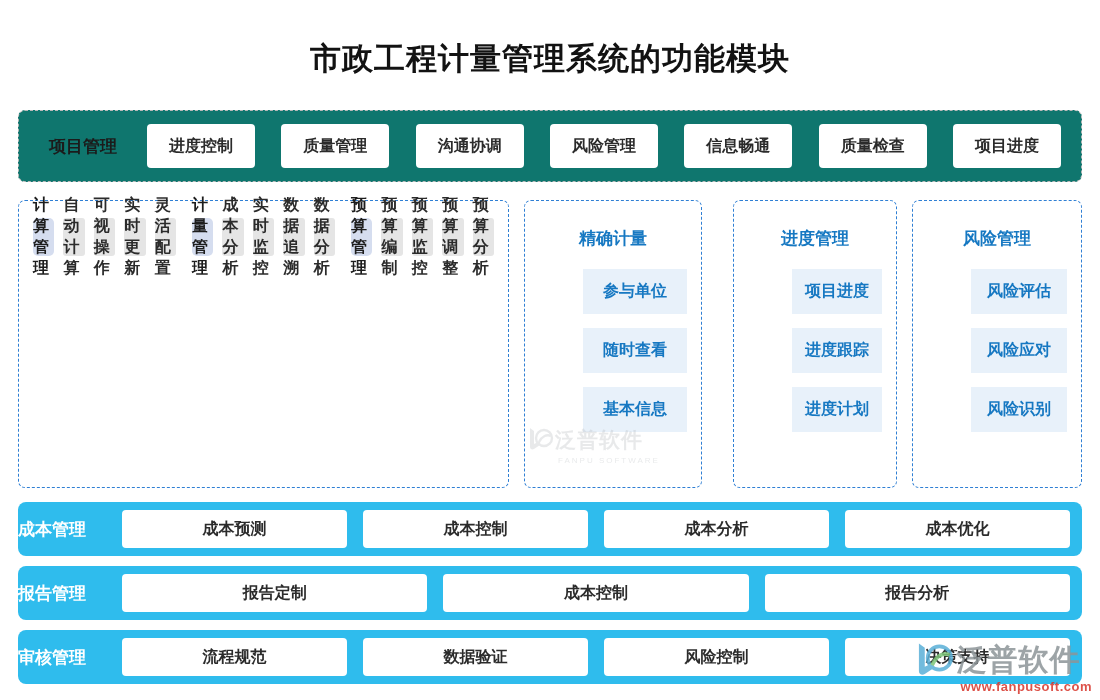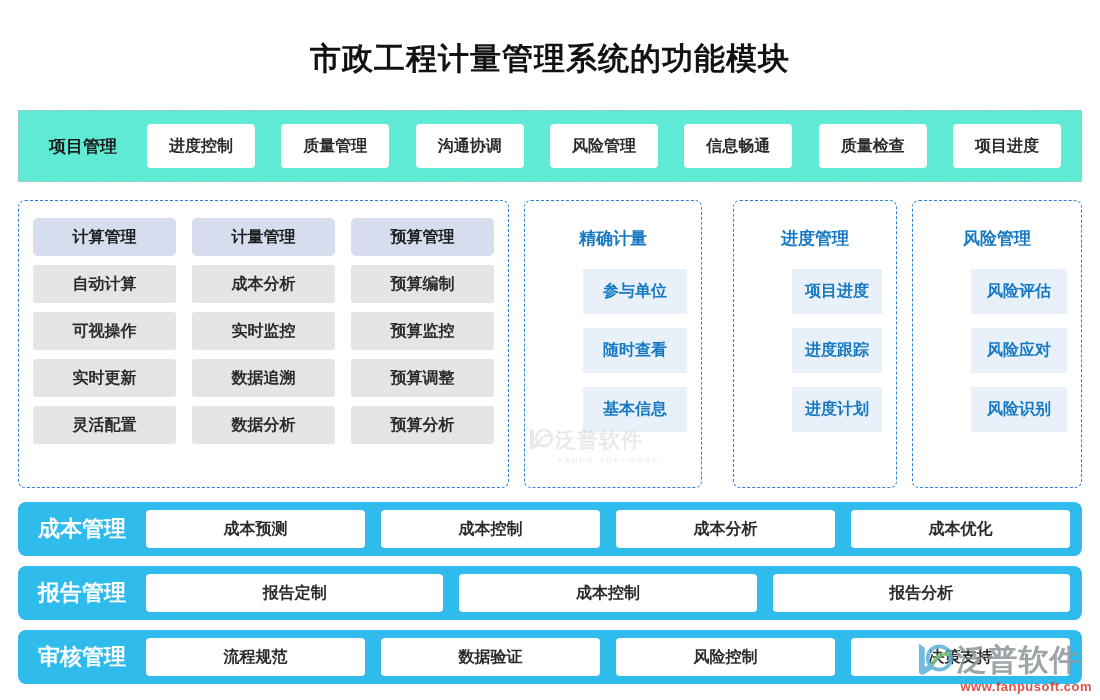--- a/index.html
+++ b/index.html
@@ -15,23 +15,23 @@
   .title{
     position:absolute;left:0;top:38px;width:1100px;
     text-align:center;
     font-size:31px;font-weight:bold;color:#121212;
     letter-spacing:1px;
   }
 
   
   .topbar{
     position:absolute;left:18px;top:110px;width:1064px;height:72px;
-    background:#5eead4;
+    background:#0f766e;
     border:1px dashed #b9b9b9;
-    border-radius:1px;
+    border-radius:7px;
     box-sizing:border-box;
     display:flex;align-items:center;
   }
   .topbar-lead{
     width:128px;text-align:center;
     font-size:17px;font-weight:bold;color:#1b1b1b;
     flex:0 0 auto;
   }
   .topbar-items{
     flex:1 1 auto;display:flex;align-items:center;
@@ -62,21 +62,21 @@
   .panel-b{left:715px;width:164px;}
   .panel-c{left:894px;width:170px;}
 
   
   .cols{
     display:flex;height:100%;
     padding:17px 14px 14px 14px;
     box-sizing:border-box;
     gap:16px;
   }
-  .col{flex:1 1 0;display:flex;flex-direction:column;gap:9px;}
+  .col{flex:1 1 0;display:flex;flex-direction:row;gap:9px;}
   .col-head{
     height:38px;border-radius:5px;
     background:#d5ddef;
     display:flex;align-items:center;justify-content:center;
     font-size:16px;font-weight:bold;color:#1d1d1d;
   }
   .col-cell{
     height:38px;border-radius:3px;
     background:#e5e5e5;
     display:flex;align-items:center;justify-content:center;
@@ -106,22 +106,22 @@
     position:absolute;left:18px;width:1064px;height:54px;
     background:#2fbced;border-radius:8px;
     display:flex;align-items:center;
     box-sizing:border-box;
     padding:0 12px 0 0;
   }
   .brow1{top:502px;}
   .brow2{top:566px;}
   .brow3{top:630px;}
   .brow-lead{
-    width:128px;text-align:center;flex:0 0 auto;
-    font-size:22px;font-weight:bold;color:#ffffff;
+    width:104px;flex:0 0 auto;
+    font-size:17px;font-weight:bold;color:#ffffff;
   }
   .brow-items{
     flex:1 1 auto;display:flex;align-items:center;
     justify-content:space-between;gap:16px;
   }
   .brow-chip{
     flex:1 1 0;height:38px;background:#ffffff;border-radius:4px;
     display:flex;align-items:center;justify-content:center;
     font-size:16px;font-weight:bold;color:#2b2b2b;
   }

